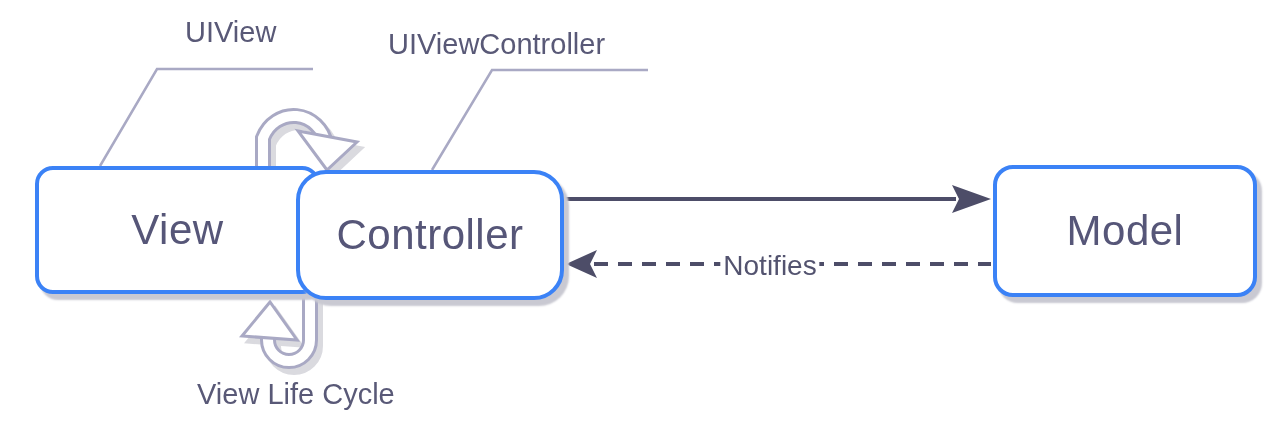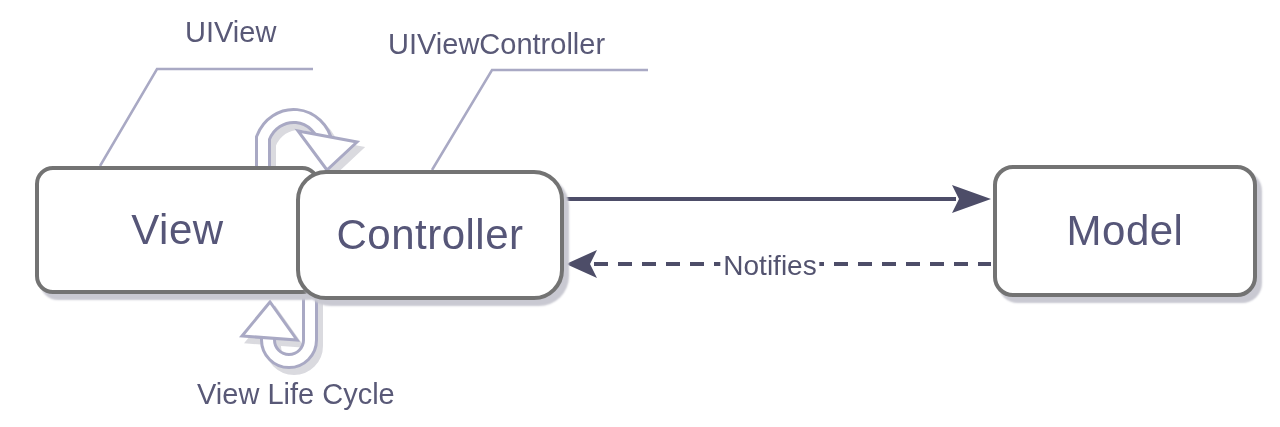--- a/index.html
+++ b/index.html
@@ -3,21 +3,21 @@
 <meta charset="utf-8">
 <style>
   html,body{margin:0;padding:0;background:#ffffff;}
   .canvas{
     position:relative;width:1280px;height:427px;background:#ffffff;overflow:hidden;
     font-family:"Liberation Sans", sans-serif;
   }
   .layer{position:absolute;left:0;top:0;width:1280px;height:427px;z-index:1;}
   .box{
     position:absolute;box-sizing:border-box;background:#ffffff;
-    border:4px solid #737373;display:flex;align-items:center;justify-content:center;
+    border:4px solid #3b82f6;display:flex;align-items:center;justify-content:center;
     color:#565678;font-size:42px;letter-spacing:0.5px;
     box-shadow:5px 6px 2px #c9c9d2;
   }
   .box-view{left:35px;top:166px;width:285px;height:128px;border-radius:18px;z-index:2;}
   .box-controller{left:296px;top:170px;width:268px;height:130px;border-radius:30px;z-index:3;}
   .box-model{left:993px;top:165px;width:264px;height:132px;border-radius:20px;z-index:2;}
   .float-label{
     position:absolute;color:#595977;font-size:29px;white-space:nowrap;z-index:4;
   }
   .lbl-uiview{left:185px;top:16px;}

